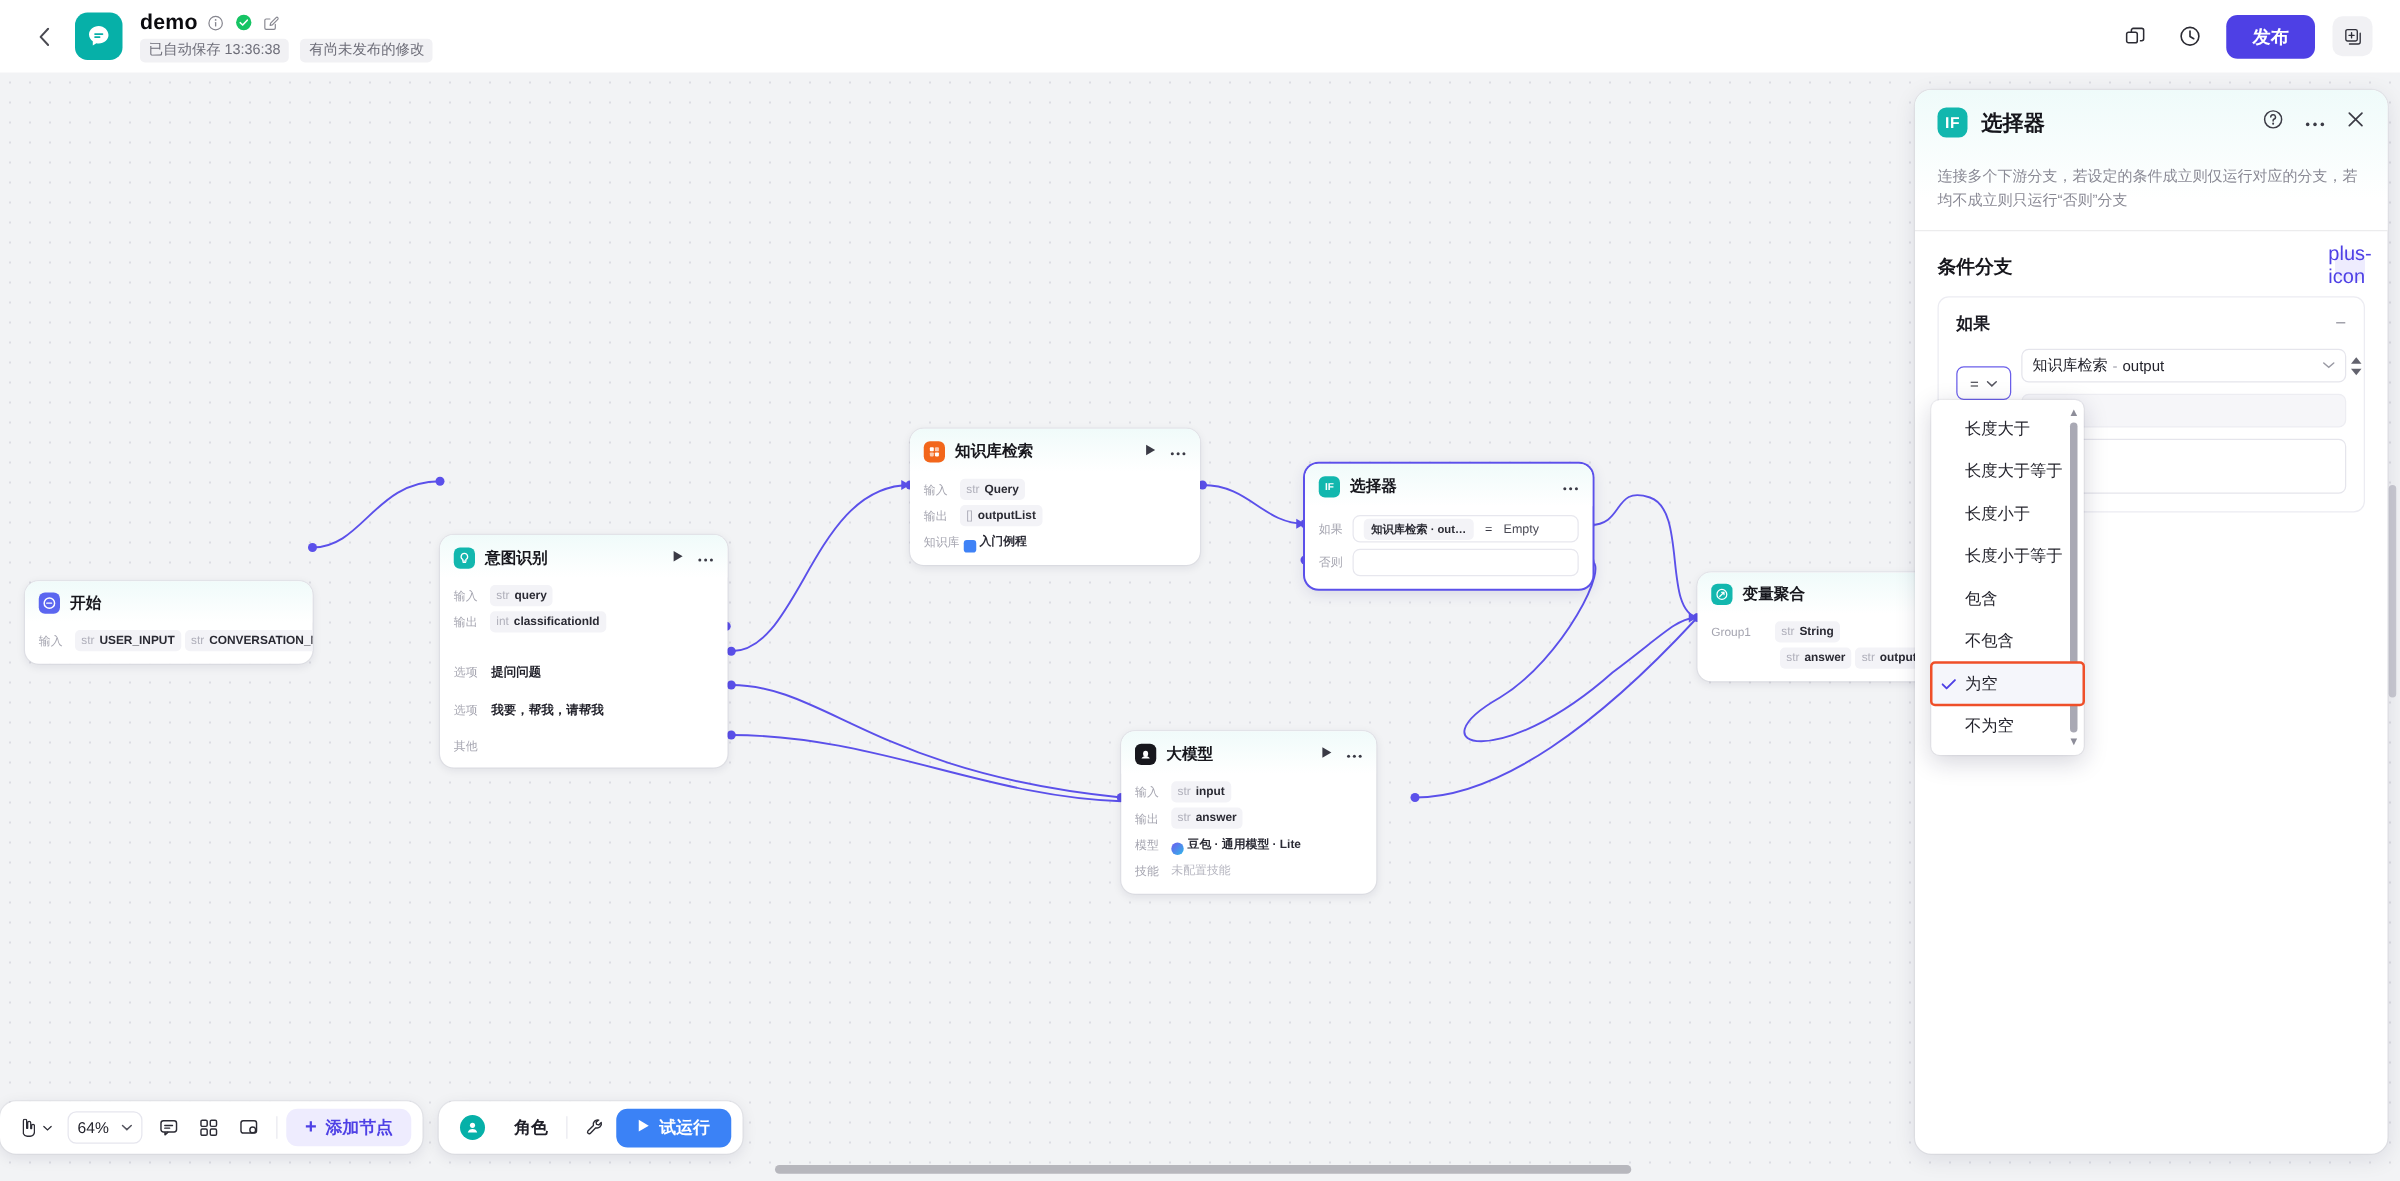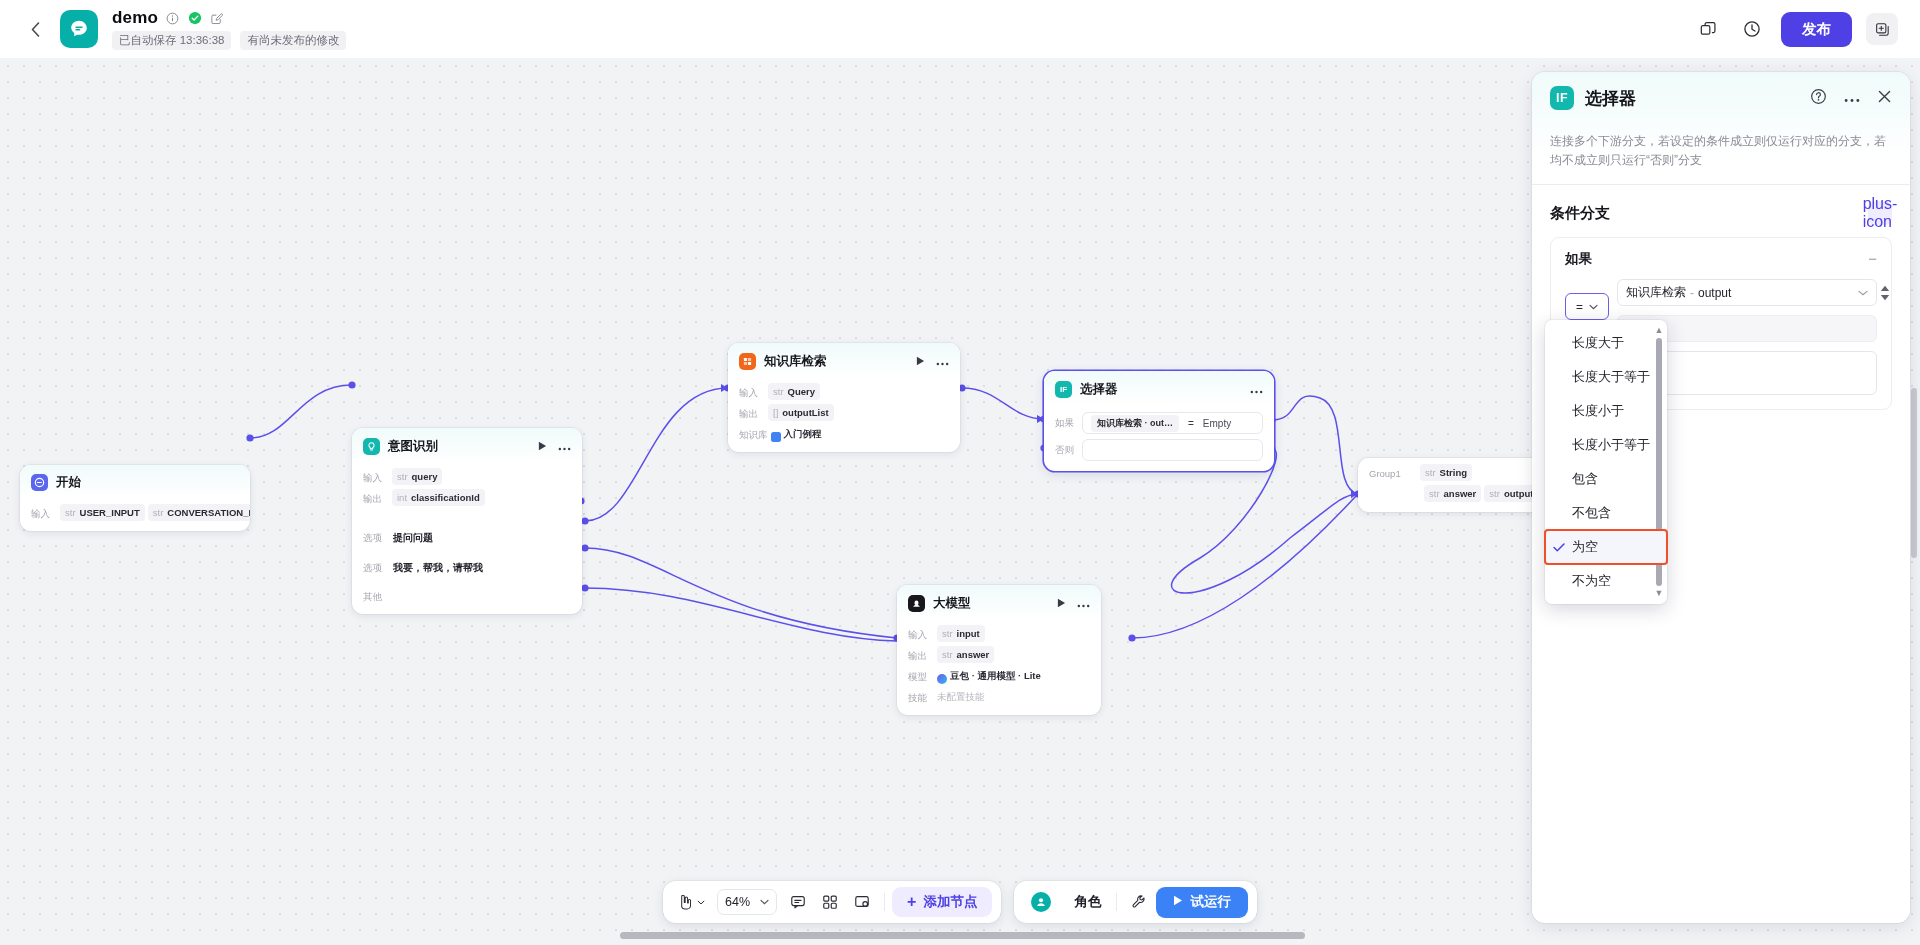--- a/index.html
+++ b/index.html
@@ -104,21 +104,21 @@
     flex: 1; border: 1px solid #e7e7ee; border-radius: 6px; height: 22px;
     display: flex; align-items: center; gap: 9px; padding: 0 8px; background:#fff;
   }
   .cond-var { background: #f3f3f7; border-radius: 4px; padding: 2px 6px; font-size: 9px; color: #2a2a33; font-weight: bold; white-space: nowrap; }
   .cond-op { font-size: 10px; color: #3a3a45; }
   .cond-val { font-size: 10px; color: #4a4a55; }
 
   
   .bottom-bar {
     position: absolute; bottom: 22px; left: 0; width: 1920px;
-    display: flex; justify-content: center; gap: 13px; z-index: 30;
+    display: flex; justify-content: flex-start; gap: 13px; z-index: 30;
   }
   .tb-group {
     background: #fff; border-radius: 13px; height: 42px; display: flex;
     align-items: center; padding: 0 9px; gap: 2px;
     box-shadow: 0 3px 12px rgba(20,22,60,.10), 0 0 0 1px rgba(30,30,60,.04);
   }
   .tb-btn {
     height: 30px; min-width: 30px; border-radius: 8px; display: flex;
     align-items: center; justify-content: center; gap: 4px; cursor: pointer;
     color: #2b2b34; padding: 0 6px; font-size: 13px; font-family: inherit;
@@ -545,20 +545,29 @@
           <span class="chip-plain">豆包 · 通用模型 · Lite</span>
         </div>
         <div class="kv">
           <span class="kv-key">技能</span>
           <span class="chip-plain muted">未配置技能</span>
         </div>
       </div>
     </div>
 
     <div class="node" style="left:1358px; top:400px; width:235px;">
+      <div class="node-head">
+        <span class="node-ico" style="background:#12b7ae;">
+          <svg width="11" height="11" viewBox="0 0 14 14">
+              <circle cx="7" cy="7" r="5" fill="none" stroke="#fff" stroke-width="1.3"></circle>
+              <path d="M4.8 9.2 9.2 4.8M9.2 4.8H6.6M9.2 4.8v2.6" stroke="#fff" stroke-width="1.2" stroke-linecap="round" stroke-linejoin="round"></path>
+            </svg>
+        </span>
+        <span class="node-title">变量聚合</span>
+      </div>
       <div class="node-body">
         <div class="kv">
           <span class="kv-key" style="min-width:48px;">Group1</span>
           <span class="chip">
               <span class="t">str</span>
               <span>String</span>
             </span>
         </div>
         <div class="kv" style="padding-left:55px;">
           <span class="chip">

